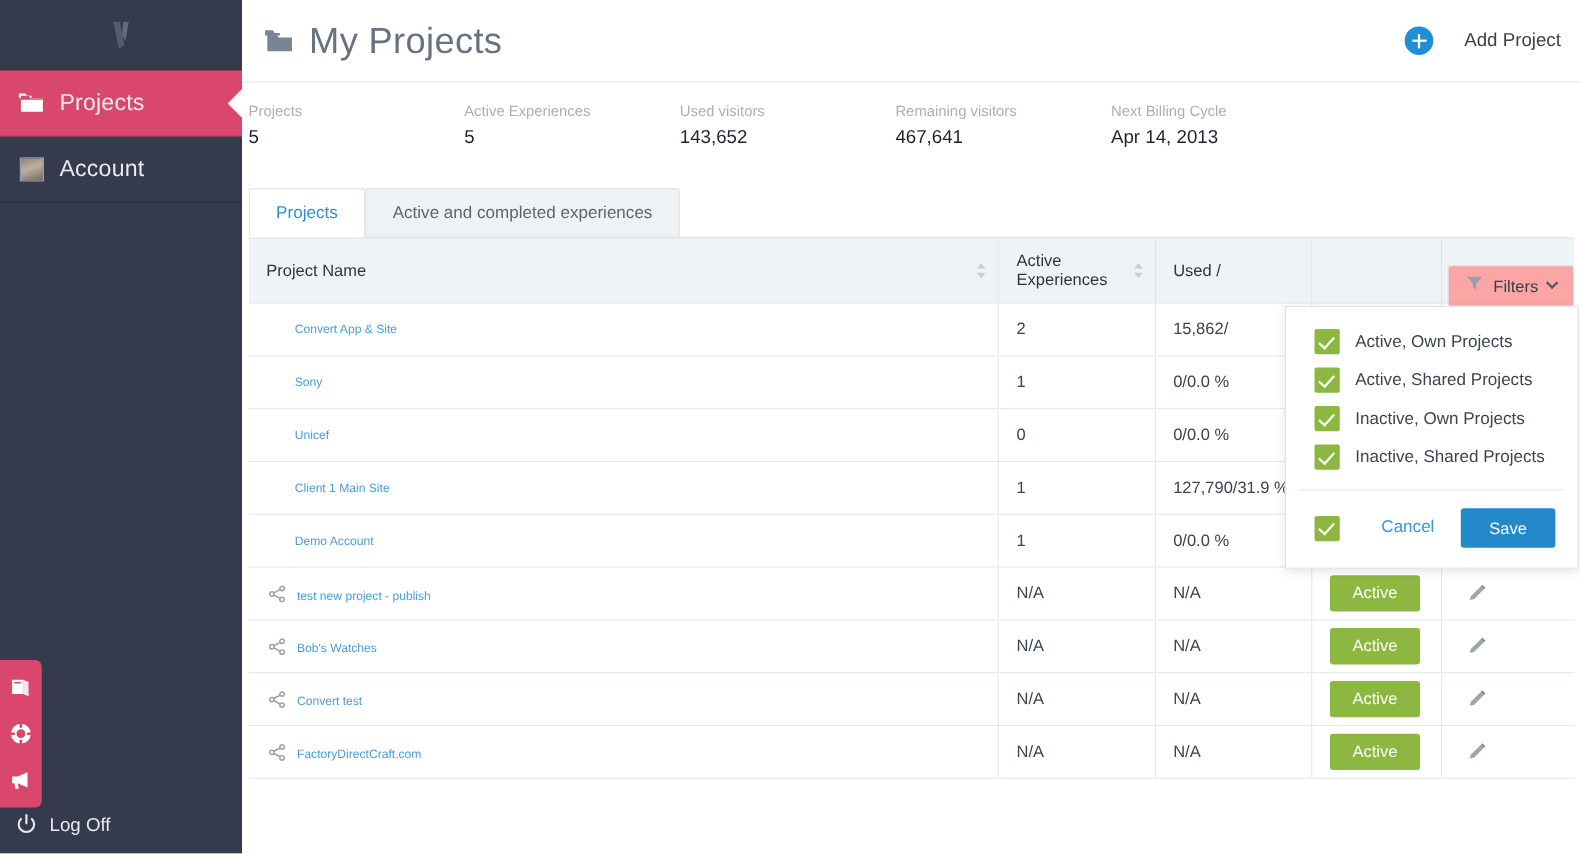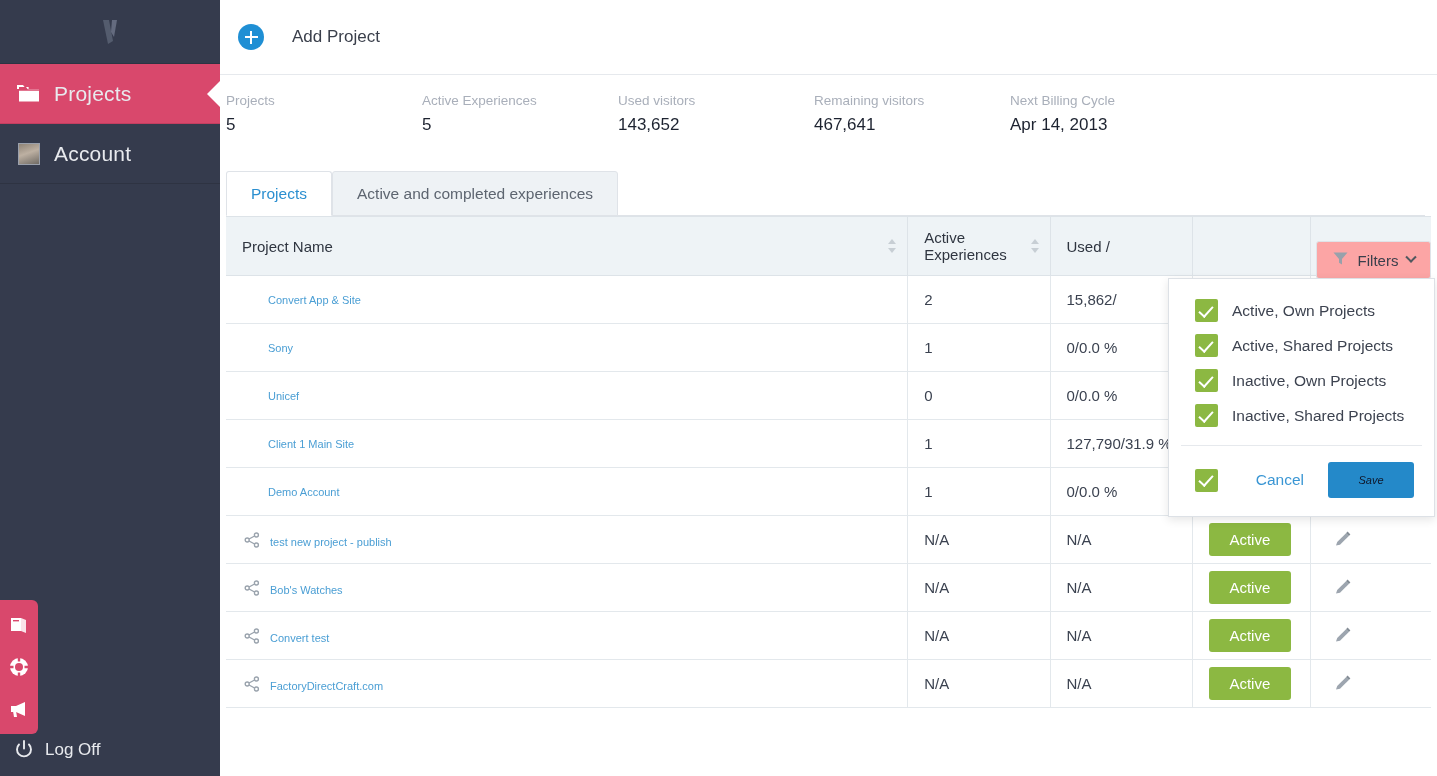--- a/index.html
+++ b/index.html
@@ -238,26 +238,25 @@
   .fbottom {
     display: flex; align-items: center;
     padding: 16px 20px 18px 26px;
     gap: 14px;
   }
   .fspacer { flex: 1 1 auto; }
   .cancel-link { font-size: 15.5px; color: #3a96d4; cursor: pointer; margin-right: 10px;}
   .save-btn {
     width: 86px; height: 36px;
     background: #2489c9;
-    color: #0f172a;
+    color: #ffffff;
     border: none; border-radius: 3px;
-    font-size: 11px;
+    font-size: 15px;
     font-family: "Liberation Sans", sans-serif;
     cursor: pointer;
-    font-style: italic;
   }
 
   
   .table-wrap { margin: 0 6px 0 6px; }
   table.projects {
     width: 100%;
     border-collapse: collapse;
     table-layout: fixed;
   }
   table.projects thead th {
@@ -394,20 +393,29 @@
           <path d="M10 1 v7.5" stroke="#e8eaee" stroke-width="1.9" stroke-linecap="round"></path>
         </svg>
       </span>
       <span>Log Off</span>
     </div>
   </aside>
 
   <section class="main">
 
     <div class="page-head">
+      <div class="page-title-wrap">
+        <span class="title-icon">
+          <svg width="27" height="24" viewBox="0 0 27 24">
+            <path d="M3 6 h8 l2.4 3 h12 v12.5 h-22.4 z" fill="#7b8494"></path>
+            <path d="M1 2.5 h7 l1.8 2.4 h4.6 v2.4 h-13.4 z" fill="#7b8494"></path>
+          </svg>
+        </span>
+        <h1 class="page-title">My Projects</h1>
+      </div>
       <div class="add-project">
         <span class="plus-circle"></span>
         <span class="add-label">Add Project</span>
       </div>
     </div>
 
     <div class="stats">
       <div class="stat">
         <div class="stat-label">Projects</div>
         <div class="stat-value">5</div>

